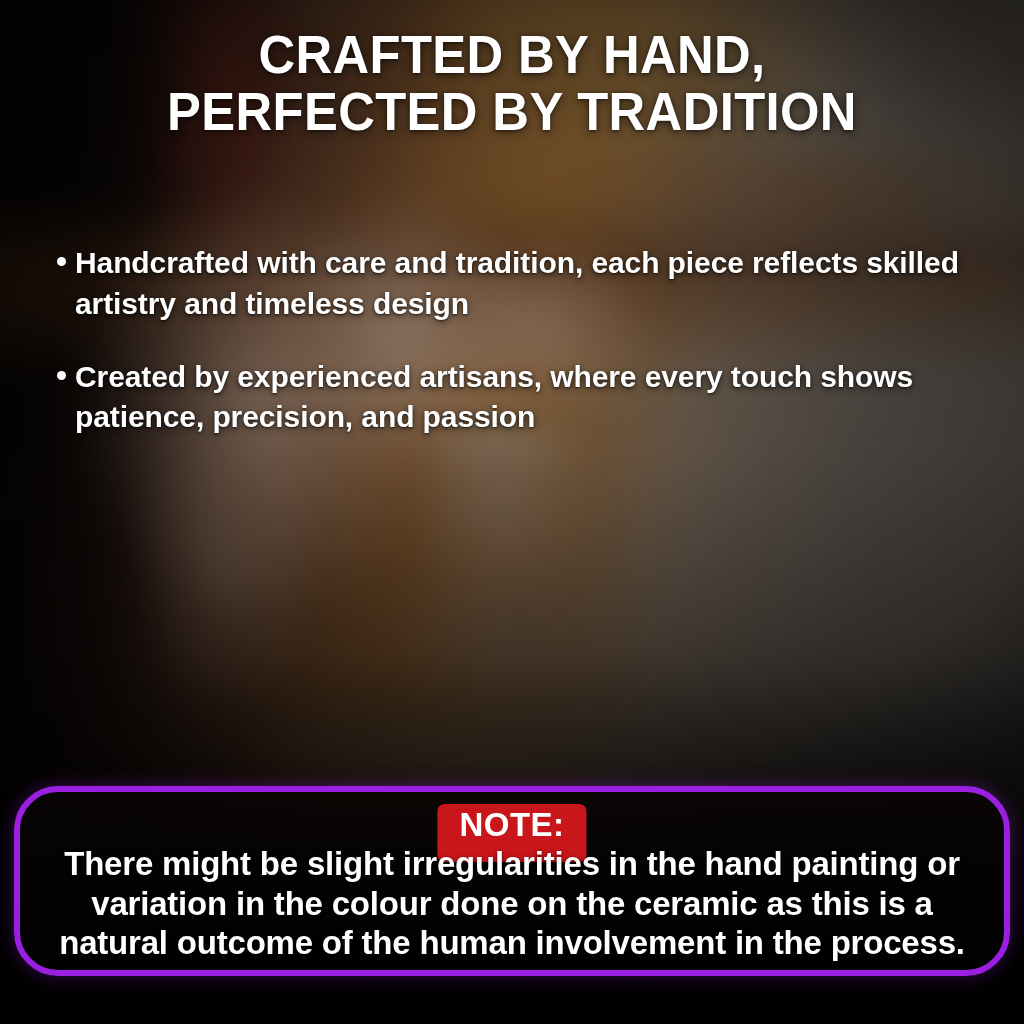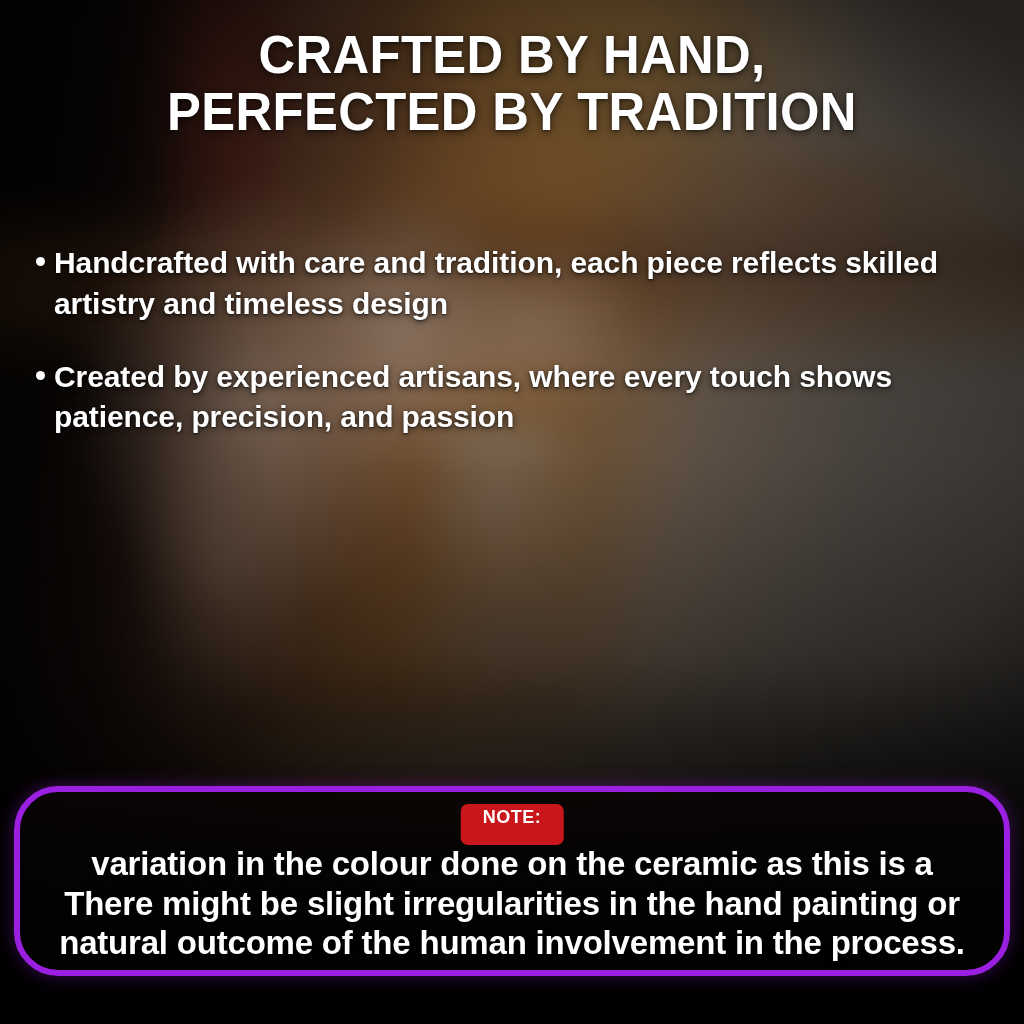--- a/index.html
+++ b/index.html
@@ -95,21 +95,21 @@
     letter-spacing:.4px;
     transform:scaleX(.94);
     text-shadow:0 2px 10px rgba(0,0,0,.55), 0 1px 3px rgba(0,0,0,.5);
     padding:0 40px;
   }
   .headline .ln { display:block; white-space:nowrap; }
 
   
   .bullets {
     position:absolute;
-    top:243px; left:36px; right:30px;
+    top:243px; left:57px; right:30px;
   }
   .bullet-row {
     display:flex;
     align-items:flex-start;
     margin-bottom:32px;
   }
   .bullet-dot {
     flex:0 0 auto;
     width:9px; height:9px;
     border-radius:50%;
@@ -138,21 +138,21 @@
     background:linear-gradient(180deg, rgba(8,5,4,.88) 0%, rgba(4,2,2,.94) 55%, rgba(2,1,1,.97) 100%);
     box-shadow:0 0 18px rgba(155,31,224,.35);
     overflow:hidden;
   }
   .note-badge {
     position:absolute;
     left:50%; top:12px;
     transform:translateX(-50%);
     background:#C9161B;
     color:#ffffff;
-    font-size:18px;
+    font-size:33px;
     font-weight:bold;
     letter-spacing:.5px;
     padding:3px 22px 18px;
     border-radius:7px;
     line-height:1.12;
   }
   .note-text {
     position:absolute;
     left:14px; right:14px; top:52px;
     text-align:center;
@@ -195,19 +195,19 @@
     </li>
     <li class="bullet-row">
       <span class="bullet-dot"></span>
       <span class="bullet-text">Created by experienced artisans, where every touch shows patience, precision, and passion</span>
     </li>
   </ul>
 
   <div class="note-box">
     <div class="note-badge">NOTE:</div>
     <div class="note-text">
+      <span class="ln">There might be slight irregularities in the hand painting or</span>
       <span class="ln">variation in the colour done on the ceramic as this is a</span>
-      <span class="ln">There might be slight irregularities in the hand painting or</span>
       <span class="ln">natural outcome of the human involvement in the process.</span>
     </div>
   </div>
 
 </div>
 
 </body></html>

